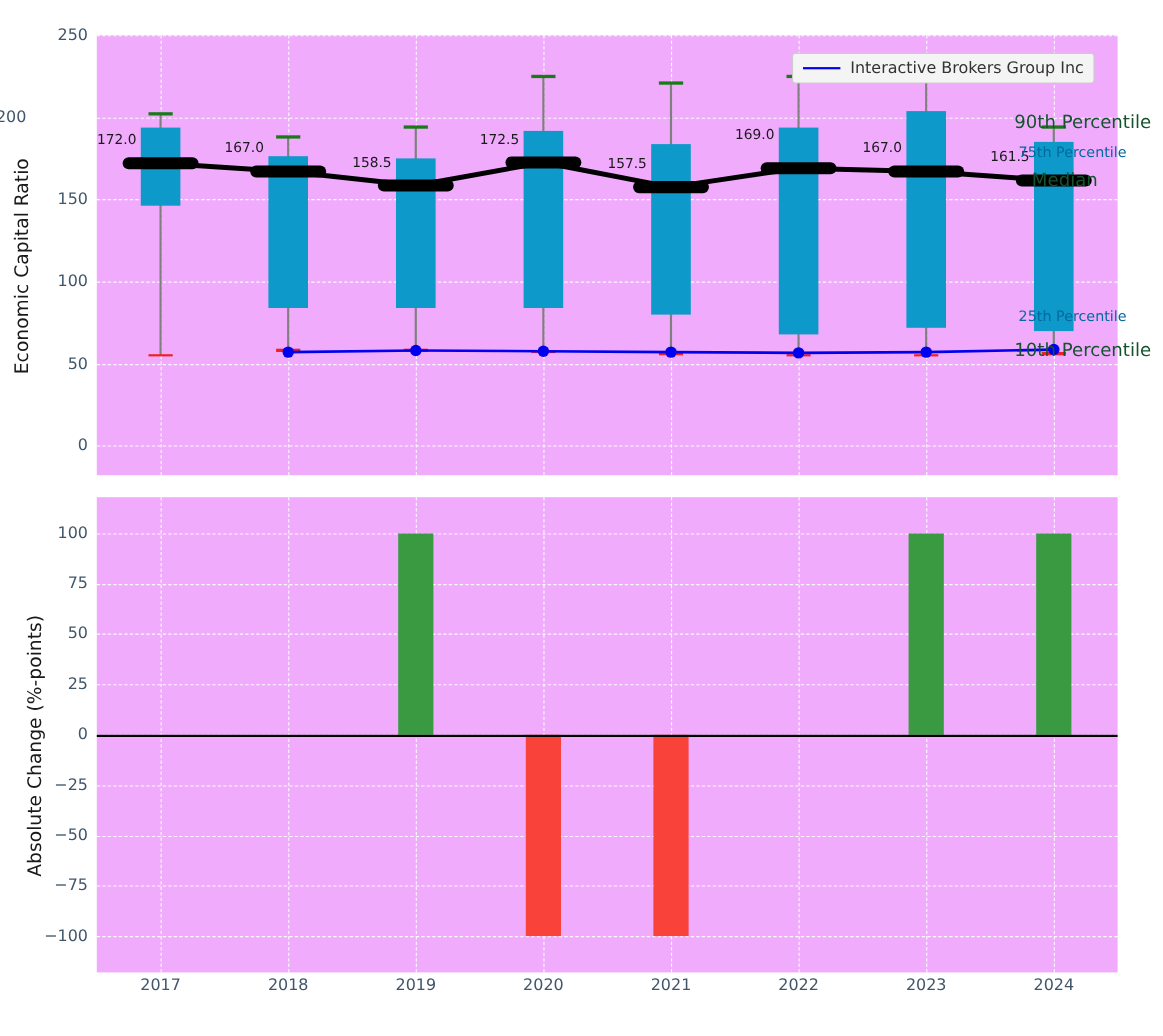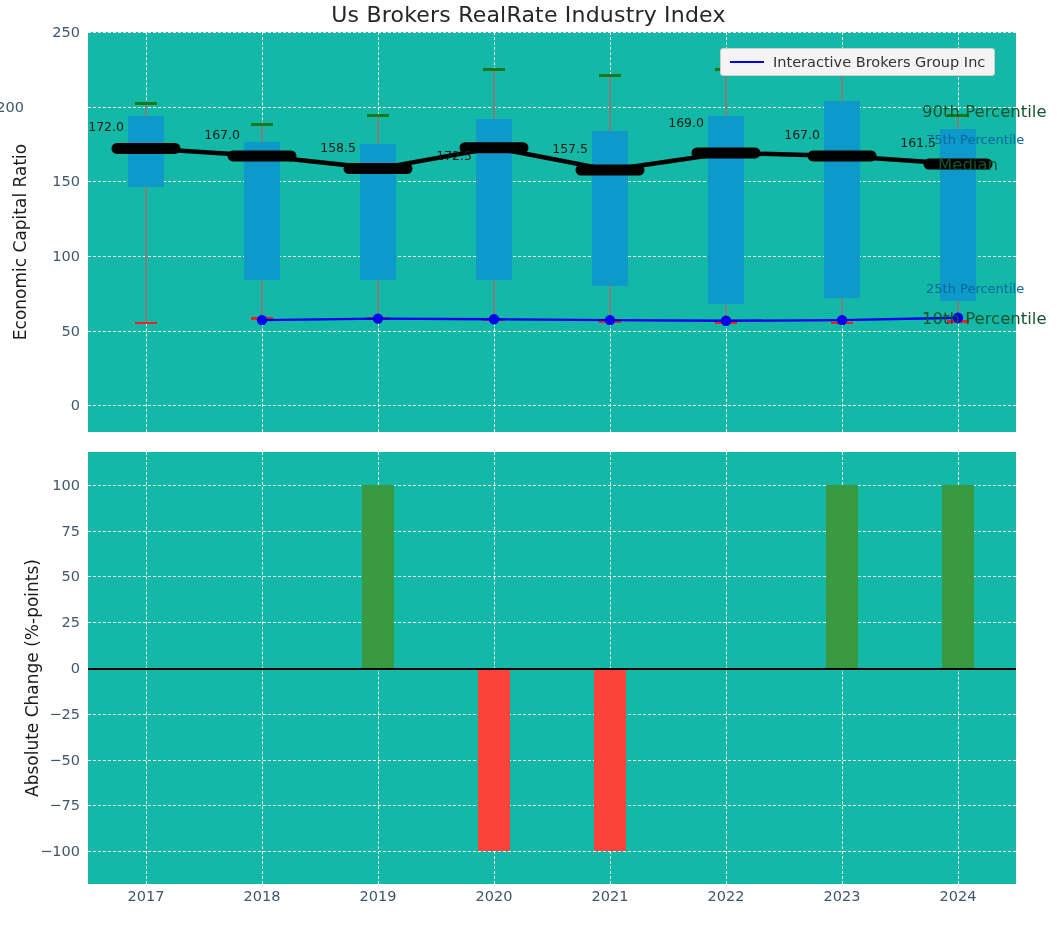--- a/index.html
+++ b/index.html
@@ -12,21 +12,21 @@
   #figure{position:relative;width:1057px;height:942px;}
 
   
   #chart-title{
     position:absolute;left:0;top:2px;width:1057px;
     text-align:center;font-size:22px;color:#262626;
     letter-spacing:.2px;
   }
 
   
-  .panel{position:absolute;background:#14b8a6;}
+  .panel{position:absolute;background:#f0abfc;}
   #panel-top{left:88px;top:32px;width:928px;height:400px;}
   #panel-bottom{left:88px;top:452px;width:928px;height:432px;}
 
   .gridline{position:absolute;left:0;width:100%;height:0;
     border-top:1.3px dashed #ffffff;opacity:.95;}
   .vgridline{position:absolute;top:0;height:100%;width:0;
     border-left:1.3px dashed #ffffff;opacity:.95;}
 
   
   .ytick{position:absolute;right:0;width:52px;text-align:right;
@@ -70,21 +70,20 @@
     padding:5px 9px;display:flex;align-items:center;gap:9px;
     font-size:14.5px;color:#333333;}
   #legend .legend-swatch{display:inline-block;width:34px;height:0;
     border-top:2px solid #0000ee;}
 </style>
 </head>
 <body>
 
 <div id="figure">
 
-  <div id="chart-title">Us Brokers RealRate Industry Index</div>
 
   <div id="panel-top" class="panel">
     <div id="top-grid">
         <div class="gridline" style="top: 373.134px;"></div>
         <div class="gridline" style="top: 298.507px;"></div>
         <div class="gridline" style="top: 223.881px;"></div>
         <div class="gridline" style="top: 149.254px;"></div>
         <div class="gridline" style="top: 74.6269px;"></div>
         <div class="gridline" style="top: 0px;"></div>
       </div>
@@ -148,21 +147,21 @@
         <circle cx="406.0" cy="287.3" r="5.2" fill="#0000ee"></circle>
         <circle cx="522.0" cy="288.1" r="5.2" fill="#0000ee"></circle>
         <circle cx="638.0" cy="288.8" r="5.2" fill="#0000ee"></circle>
         <circle cx="754.0" cy="288.1" r="5.2" fill="#0000ee"></circle>
         <circle cx="870.0" cy="285.8" r="5.2" fill="#0000ee"></circle>
       </svg>
     <div id="top-medlabels">
         <div class="med-label" style="left: 36px; top: 94.4179px;">172.0</div>
         <div class="med-label" style="left: 152px; top: 101.881px;">167.0</div>
         <div class="med-label" style="left: 268px; top: 114.567px;">158.5</div>
-        <div class="med-label" style="left: 384px; top: 93.6716px; margin-top: 29px;">172.5</div>
+        <div class="med-label" style="left: 384px; top: 93.6716px;">172.5</div>
         <div class="med-label" style="left: 500px; top: 116.06px;">157.5</div>
         <div class="med-label" style="left: 616px; top: 90px;">169.0</div>
         <div class="med-label" style="left: 732px; top: 101.881px;">167.0</div>
         <div class="med-label" style="left: 848px; top: 110.09px;">161.5</div>
       </div>
   </div>
   <div id="top-yticks">
       <div class="ytick" style="right: 977px; top: 405.134px;">0</div>
       <div class="ytick" style="right: 977px; top: 330.507px;">50</div>
       <div class="ytick" style="right: 977px; top: 255.881px;">100</div>

